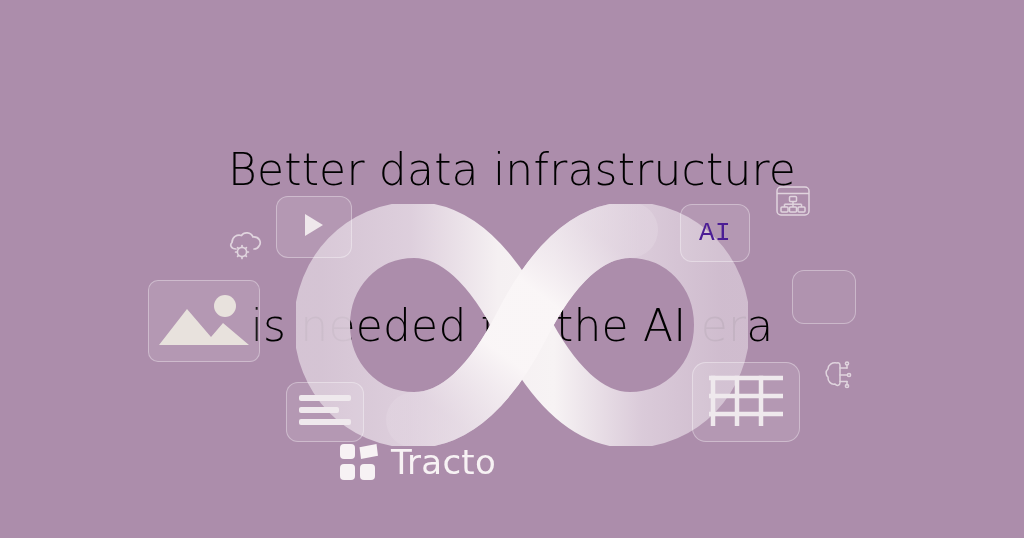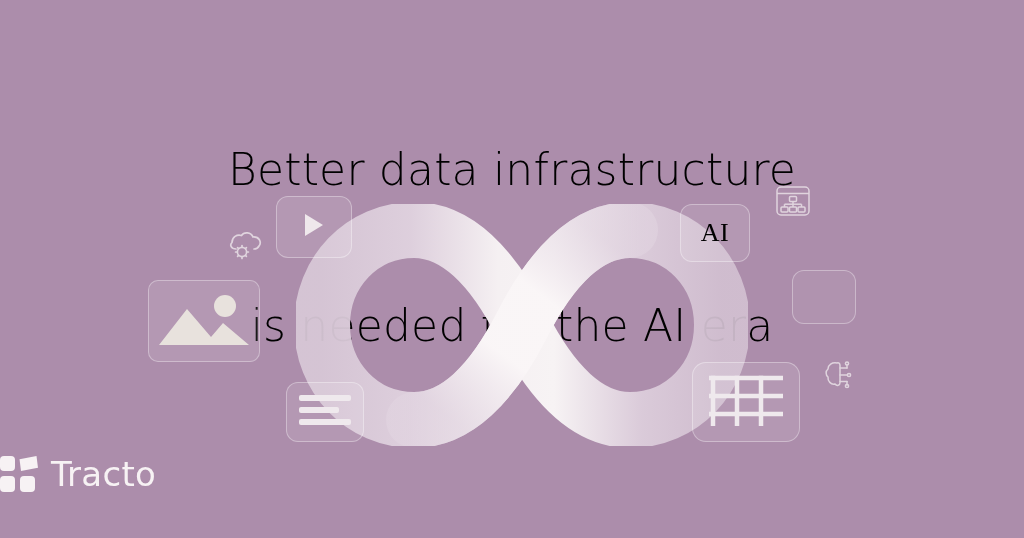--- a/index.html
+++ b/index.html
@@ -54,24 +54,24 @@
     box-sizing: border-box;
     display: flex;
     align-items: center;
     justify-content: center;
     color: #F2EAEE;
   }
   .card.plain-outline {
     background: rgba(255,255,255,0.055);
   }
   .card-label {
-    font-family: Liberation Serif, serif;
+    font-family: Liberation Mono, monospace;
     font-weight: 300;
     font-size: 26px;
-    color: #000000;
+    color: #4c1d95;
     letter-spacing: 0.5px;
     line-height: 1;
   }
 
   
   #card-video    { left: 276px; top: 196px;  width: 76px;  height: 62px; }
   #card-image    { left: 148px; top: 280px;  width: 112px; height: 82px; border-radius: 10px; }
   #card-list     { left: 286px; top: 382px;  width: 78px;  height: 60px; }
   #card-ai       { left: 680px; top: 204px;  width: 70px;  height: 58px; }
   #card-binary   { left: 792px; top: 270px;  width: 64px;  height: 54px; }
@@ -82,25 +82,25 @@
     position: absolute;
   }
   #icon-cloud-gear { left: 228px; top: 228px; width: 38px; height: 32px; }
   #icon-sitemap    { left: 774px; top: 184px; width: 38px; height: 34px; }
   #icon-brain      { left: 822px; top: 358px; width: 34px; height: 34px; }
 
   
   #logo {
     position: absolute;
     left: 0;
-    top: 456px;
+    top: 444px;
     width: 836px;
     display: flex;
     align-items: center;
-    justify-content: flex-start;
+    justify-content: center;
     gap: 13px;
   }
   #logo-mark { width: 38px; height: 36px; display: block; }
   #logo-text {
     font-family: "DejaVu Sans", sans-serif;
     font-size: 34px;
     font-weight: 400;
     color: #F7F2F4;
     letter-spacing: 0.3px;
     line-height: 1;

